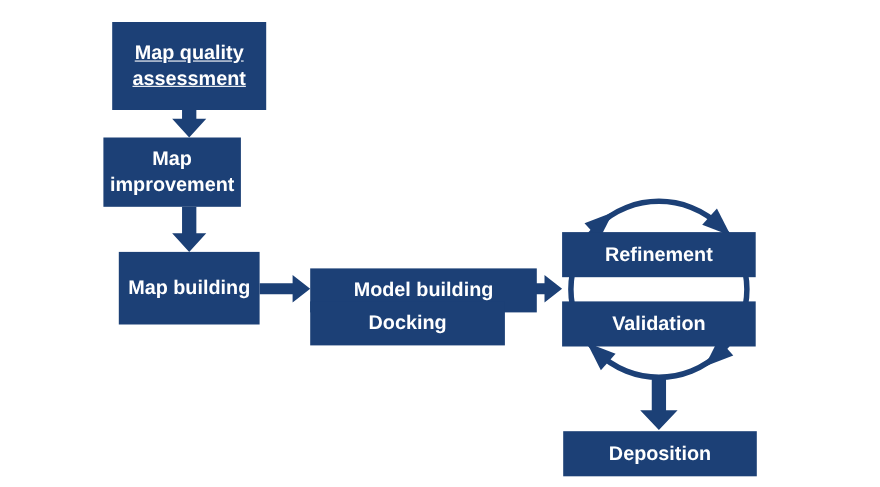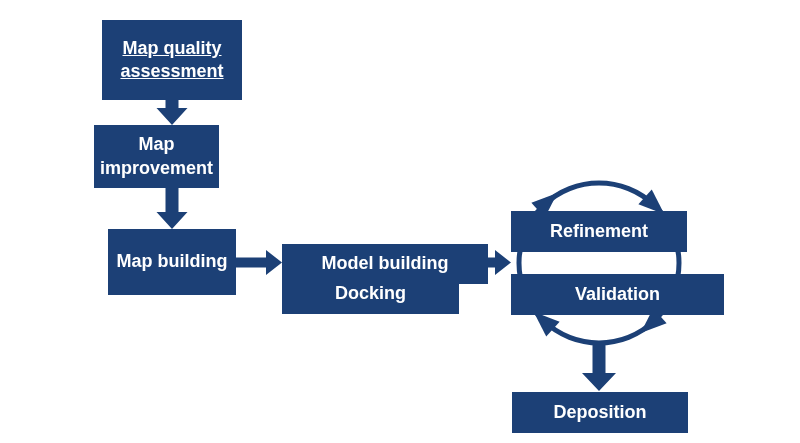--- a/index.html
+++ b/index.html
@@ -39,21 +39,21 @@
   }
   
   .b-map-quality      { left: 102px; top: 20px;  width: 140px; height: 80px; text-decoration: underline; }
   .b-map-improvement  { left: 94px;  top: 125px; width: 125px; height: 63px; }
   .b-map-symmetry     { left: 108px; top: 229px; width: 128px; height: 66px; }
   
   .b-model-building   { left: 282px; top: 211px; width: 206px; height: 40px; margin-top: 33px; }
   .b-docking          { left: 282px; top: 274px; width: 177px; height: 40px; text-align: right; }
   
   .b-refinement       { left: 511px; top: 211px; width: 176px; height: 41px; }
-  .b-validation       { left: 511px; top: 274px; width: 213px; height: 41px; }
+  .b-validation       { left: 511px; top: 274px; width: 176px; height: 41px; }
   .b-deposition       { left: 512px; top: 392px; width: 176px; height: 41px; }
 </style>
 </head>
 <body>
 
 <div class="canvas">
 
   <svg class="arrow-layer" width="800" height="443" viewBox="0 0 800 443" xmlns="http://www.w3.org/2000/svg">
 
     <circle cx="599" cy="263" r="80" fill="none" stroke="var(--accent)" stroke-width="5"></circle>

